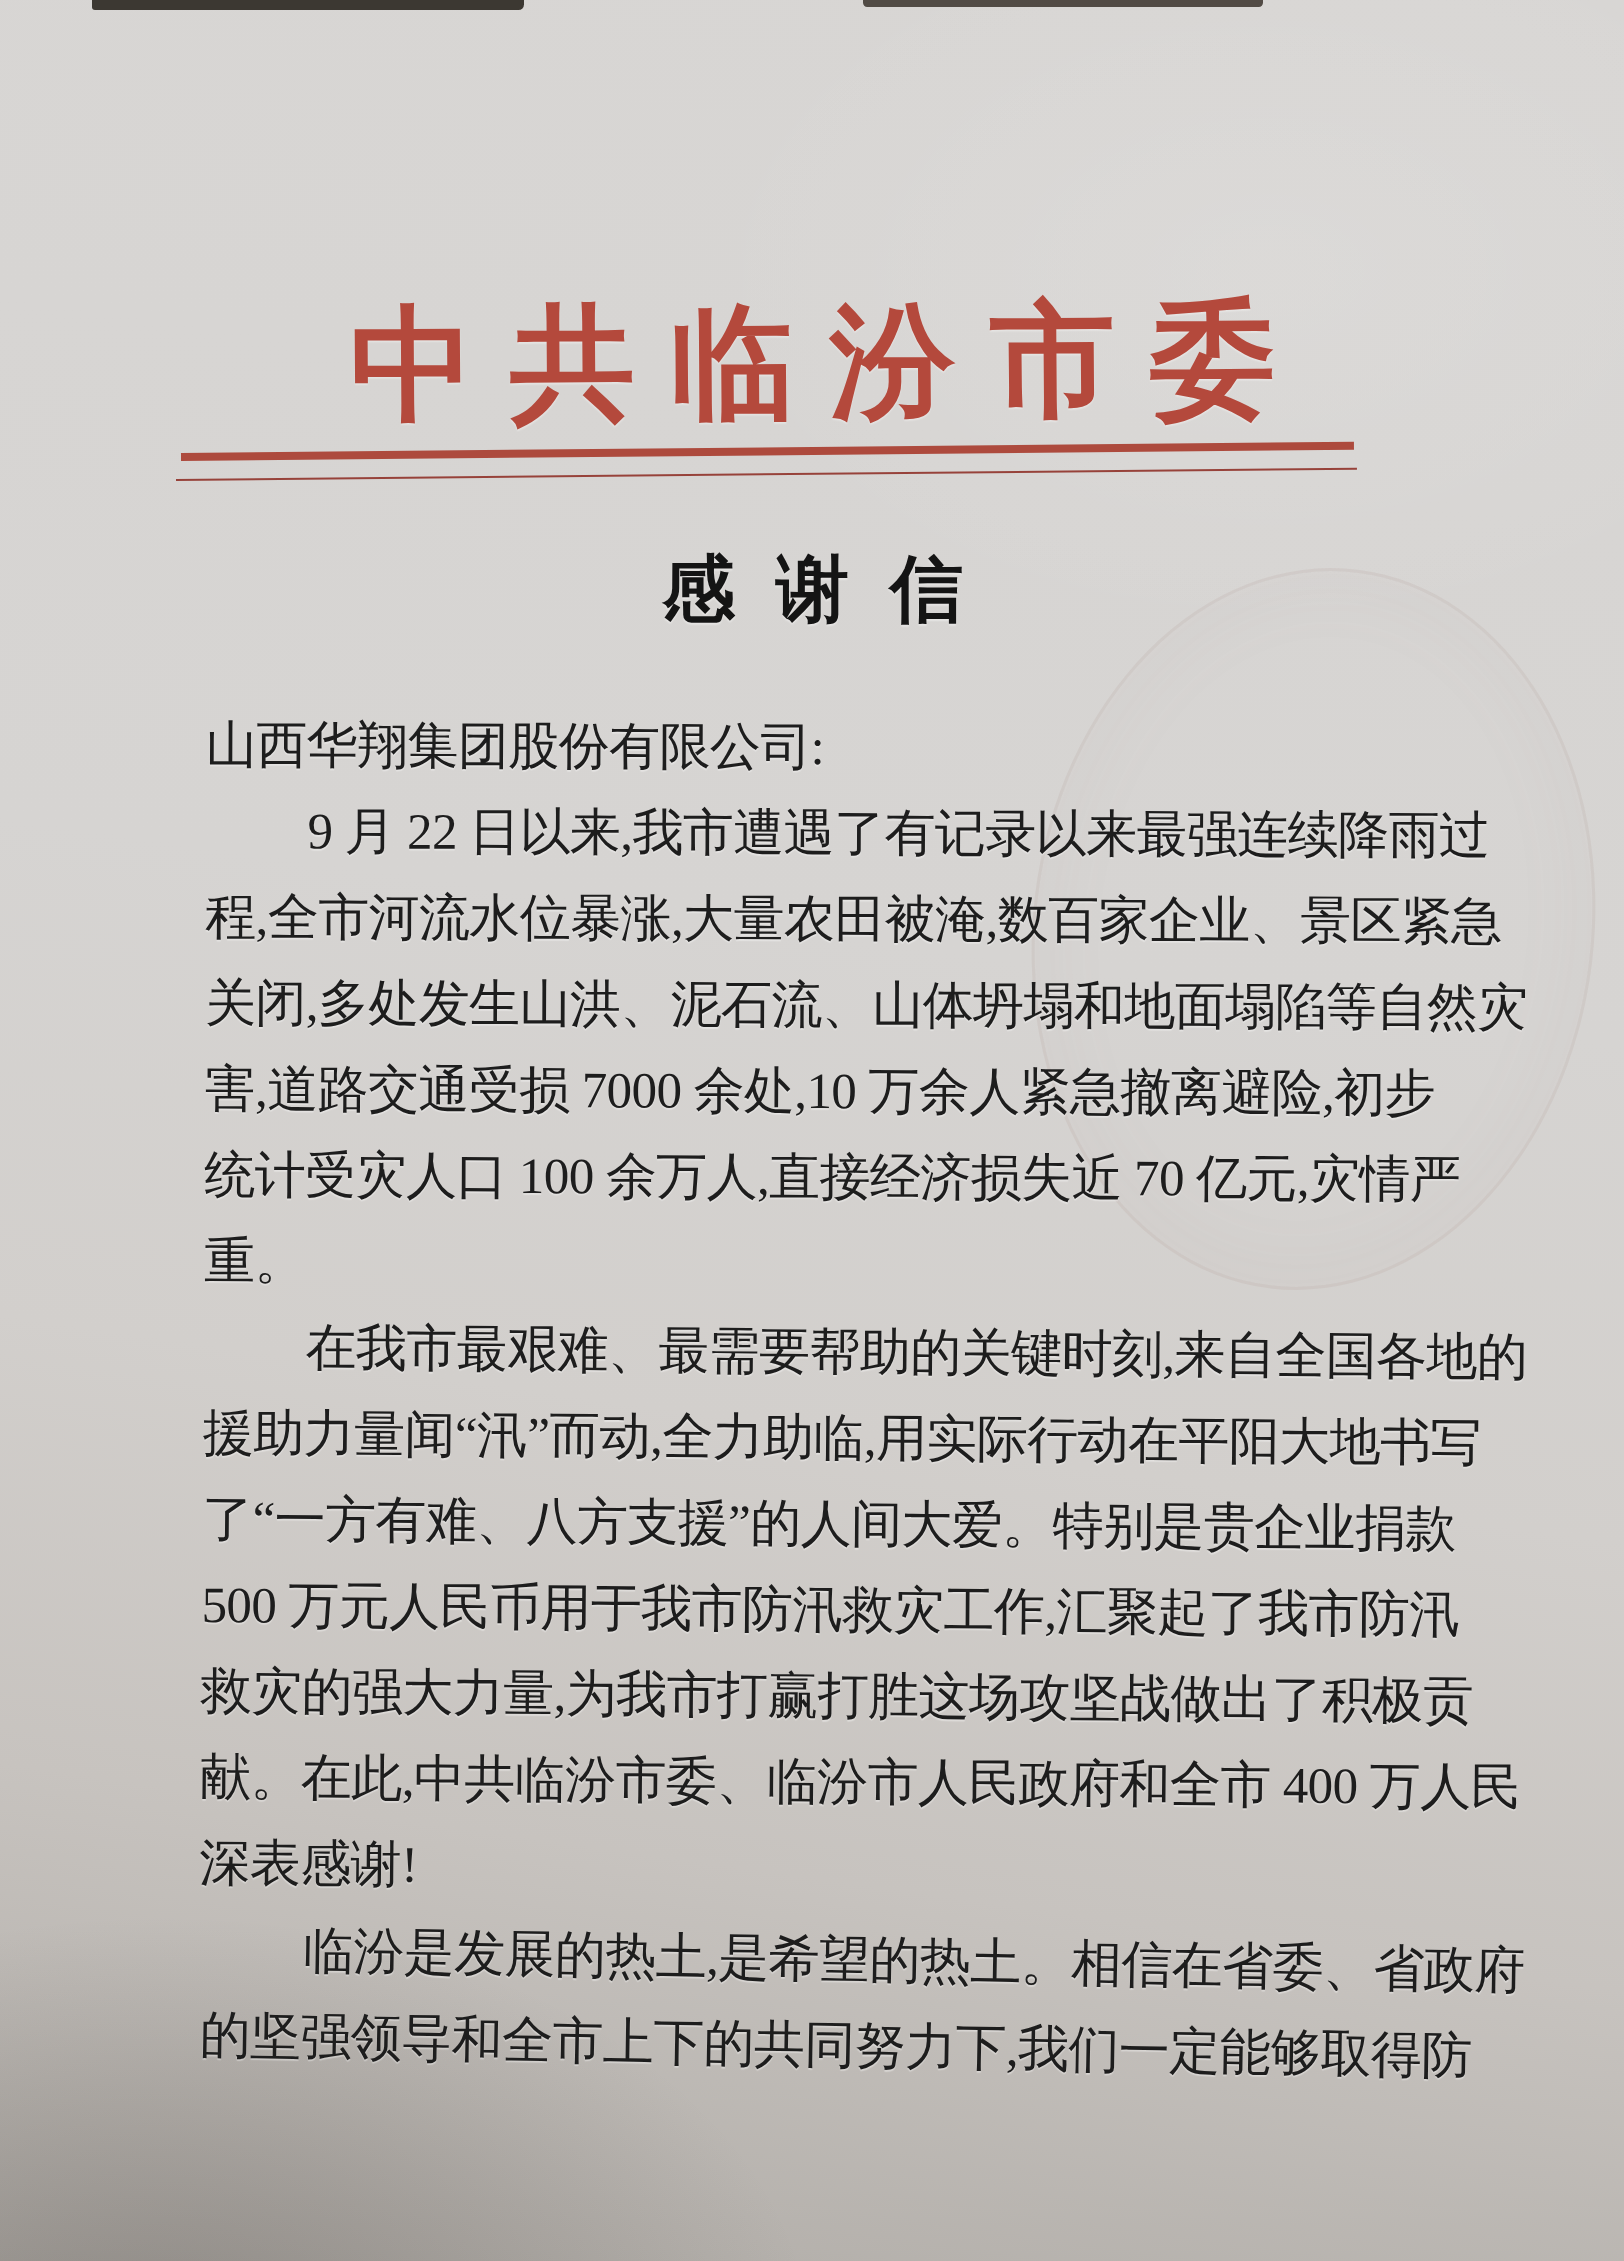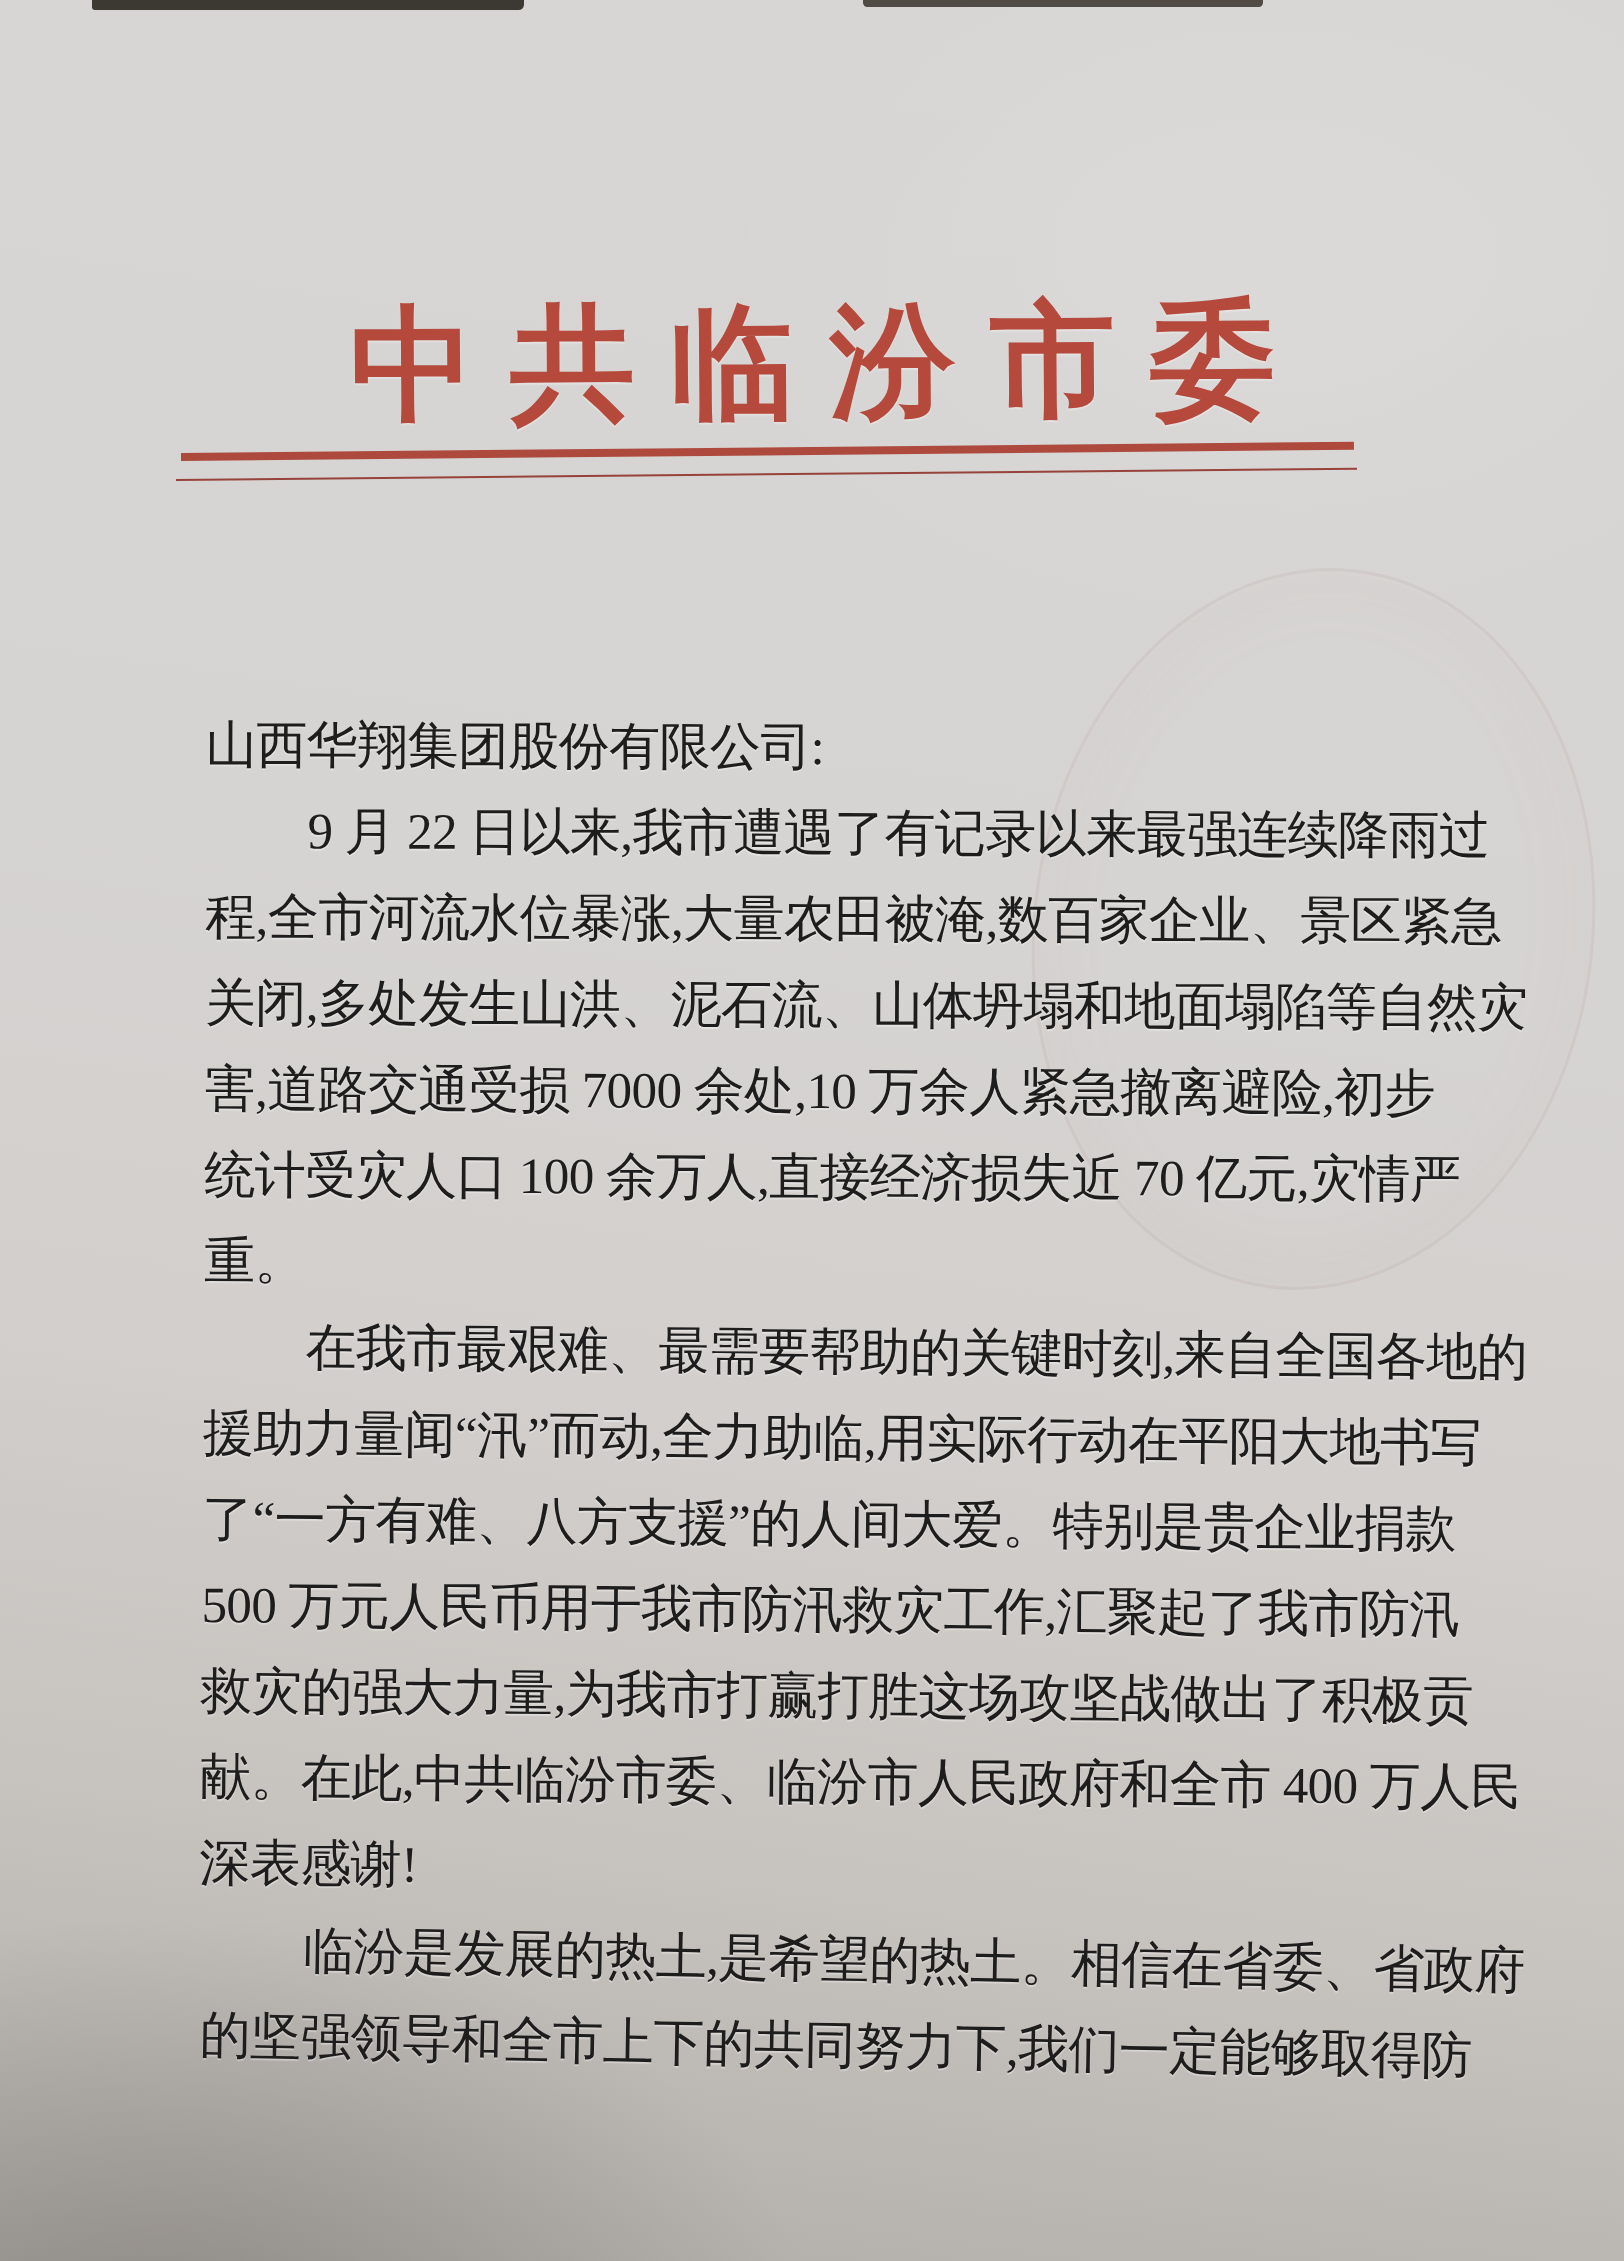--- a/index.html
+++ b/index.html
@@ -89,20 +89,21 @@
 
   <div class="edge edge-a"></div>
   <div class="edge edge-b"></div>
 
   <div class="org-title">中共临汾市委</div>
   <div class="rule-thick"></div>
   <div class="rule-thin"></div>
 
   <div class="seal"></div>
 
+  <div class="doc-title">感谢信</div>
 
   <div class="body">
     <div class="line salutation">山西华翔集团股份有限公司:</div>
 
     <div class="para para-1">
       <div class="line indent">9 月 22 日以来,我市遭遇了有记录以来最强连续降雨过</div>
       <div class="line">程,全市河流水位暴涨,大量农田被淹,数百家企业、景区紧急</div>
       <div class="line">关闭,多处发生山洪、泥石流、山体坍塌和地面塌陷等自然灾</div>
       <div class="line">害,道路交通受损 7000 余处,10 万余人紧急撤离避险,初步</div>
       <div class="line">统计受灾人口 100 余万人,直接经济损失近 70 亿元,灾情严</div>

